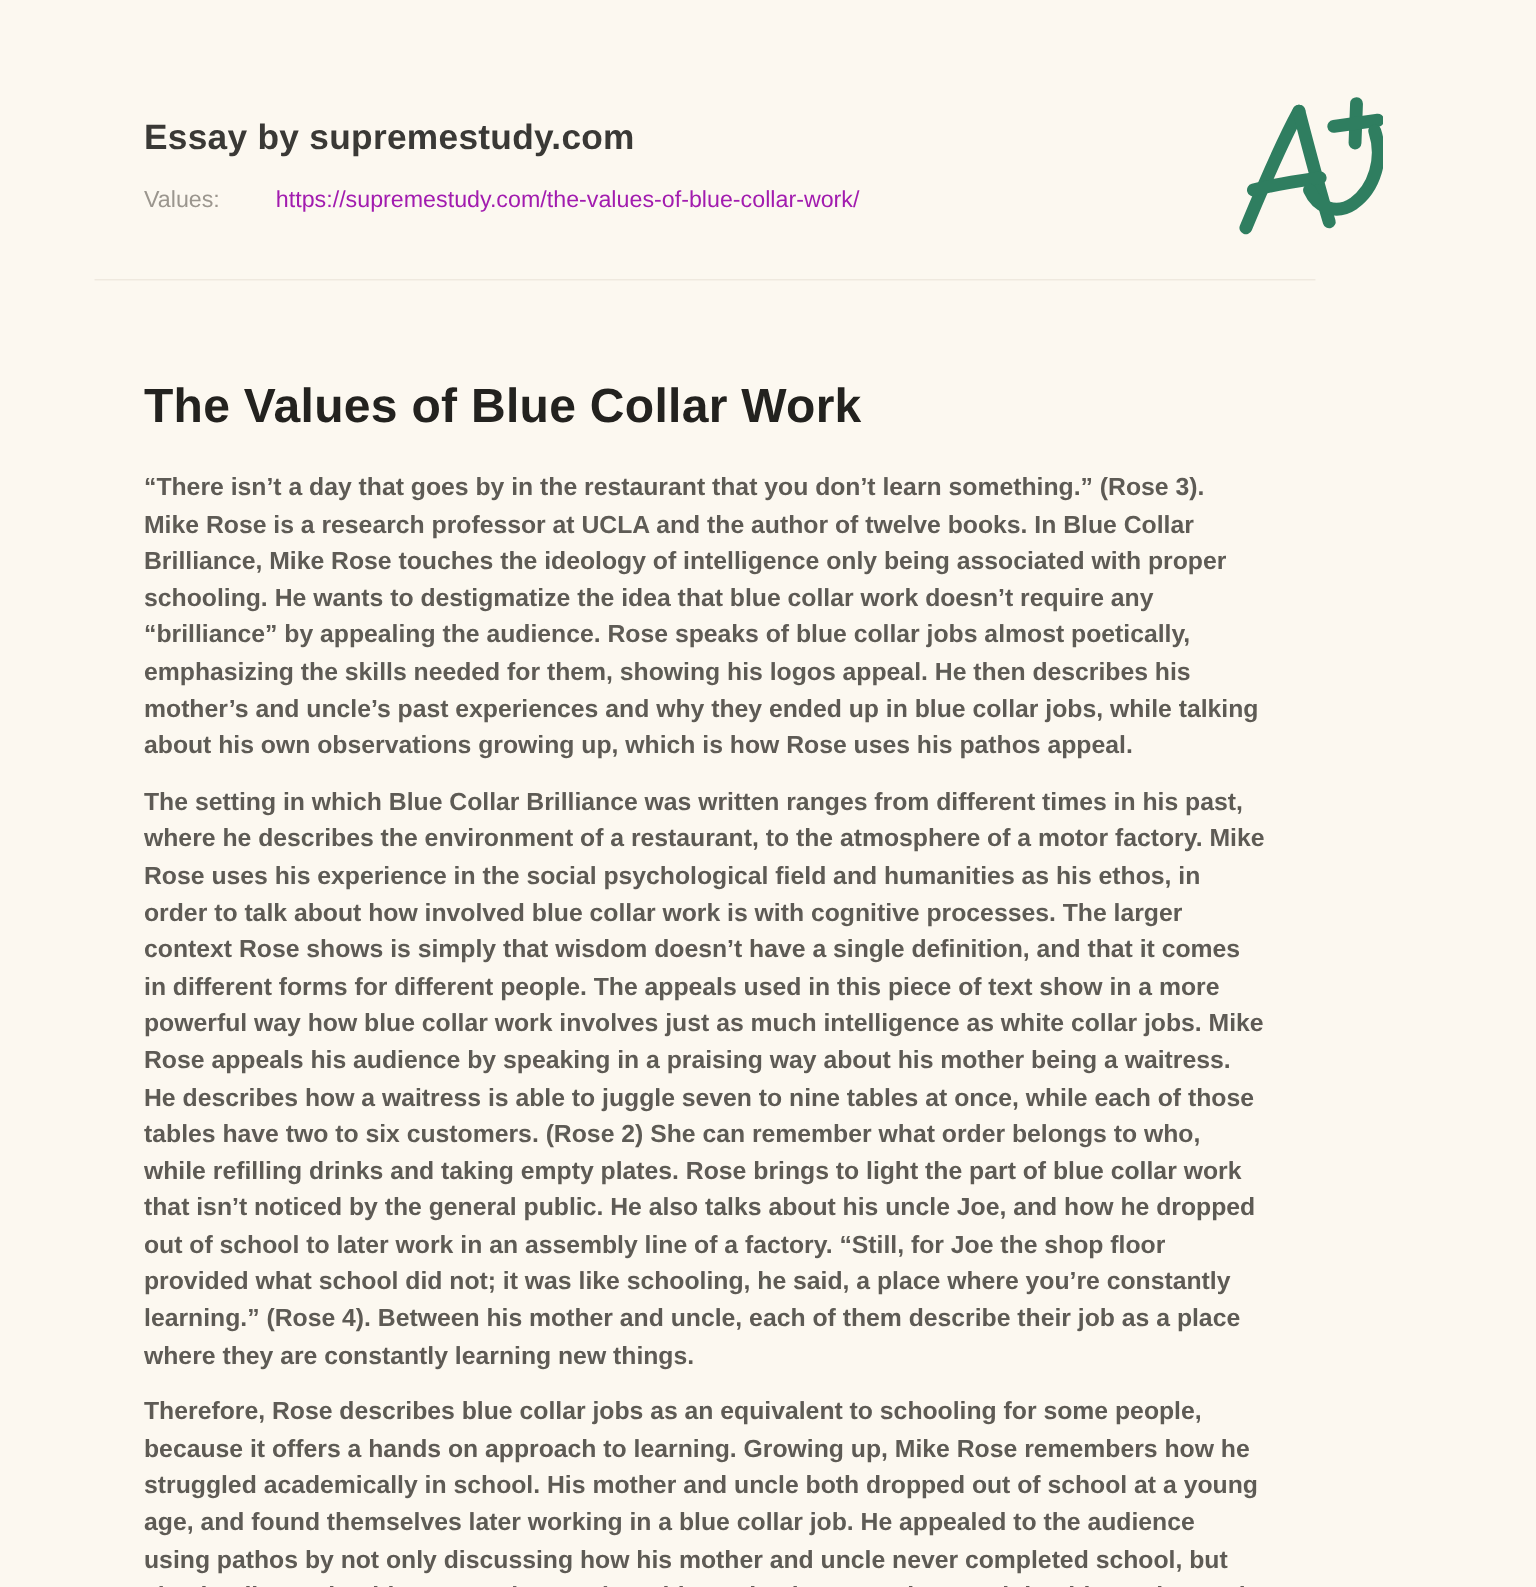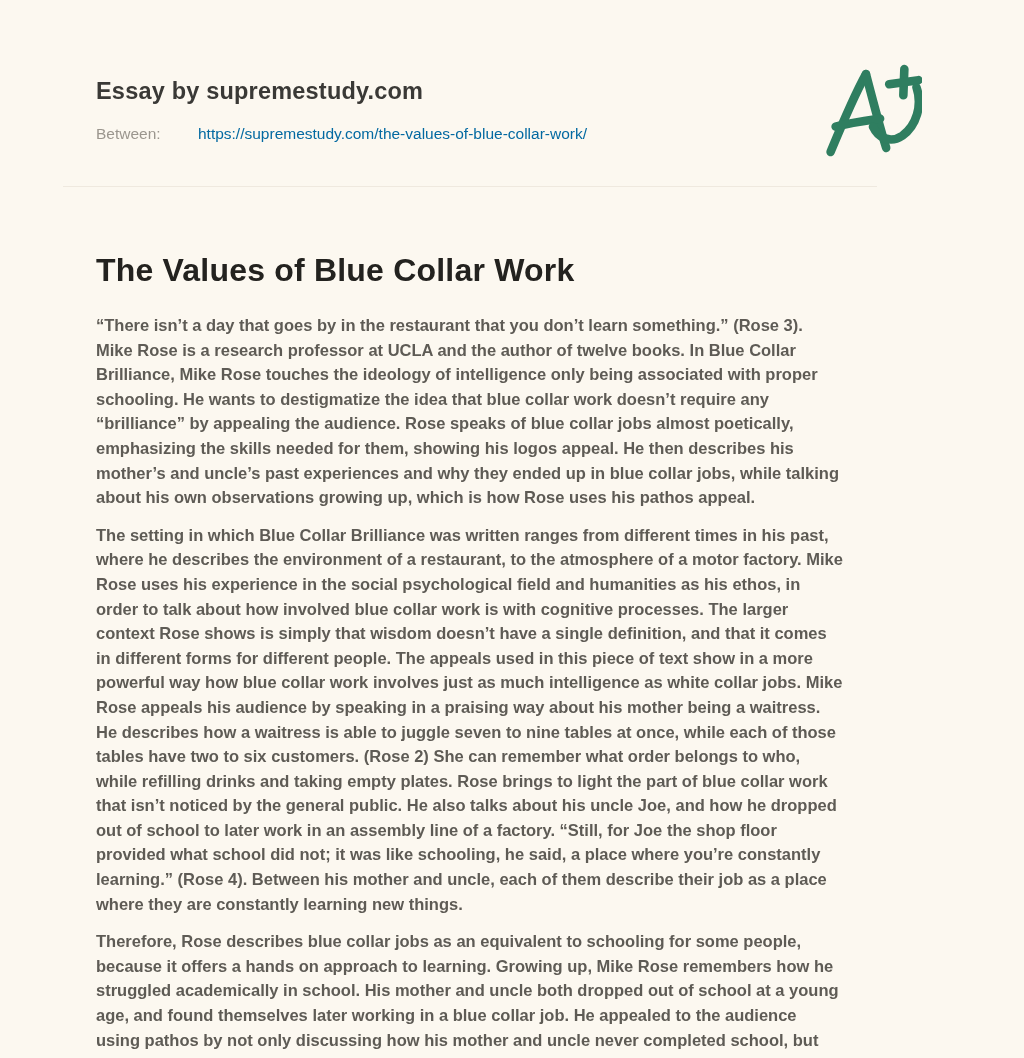--- a/index.html
+++ b/index.html
@@ -36,21 +36,21 @@
     letter-spacing: 0.2px;
   }
   .source-line {
     margin: 17px 0 0 0;
     font-size: 15.5px;
     line-height: 22px;
     color: #9b968e;
     font-weight: 400;
   }
   .source-line a {
-    color: #0369a1;
+    color: #a21caf;
     text-decoration: none;
     padding-left: 33px;
   }
   .logo {
     position: absolute;
     top: 64px;
     left: 820px;
     width: 102px;
     height: 96px;
   }
@@ -84,21 +84,21 @@
   }
 </style>
 </head>
 <body>
 
 <div class="page">
 
   <header class="site-header">
     <h1 class="site-title">Essay by supremestudy.com</h1>
     <p class="source-line">
-      <span>Between:</span>
+      <span>Values:</span>
       <a href="#">https://supremestudy.com/the-values-of-blue-collar-work/</a>
     </p>
   </header>
 
   <div class="logo">
     <svg viewBox="0 0 100 95" fill="none" xmlns="http://www.w3.org/2000/svg" aria-hidden="true">
       <g stroke="#2f7e60" stroke-width="8.5" stroke-linecap="round" fill="none">
 
         <path d="M 10 87 C 22 58, 34 30, 45 10"></path>
 

